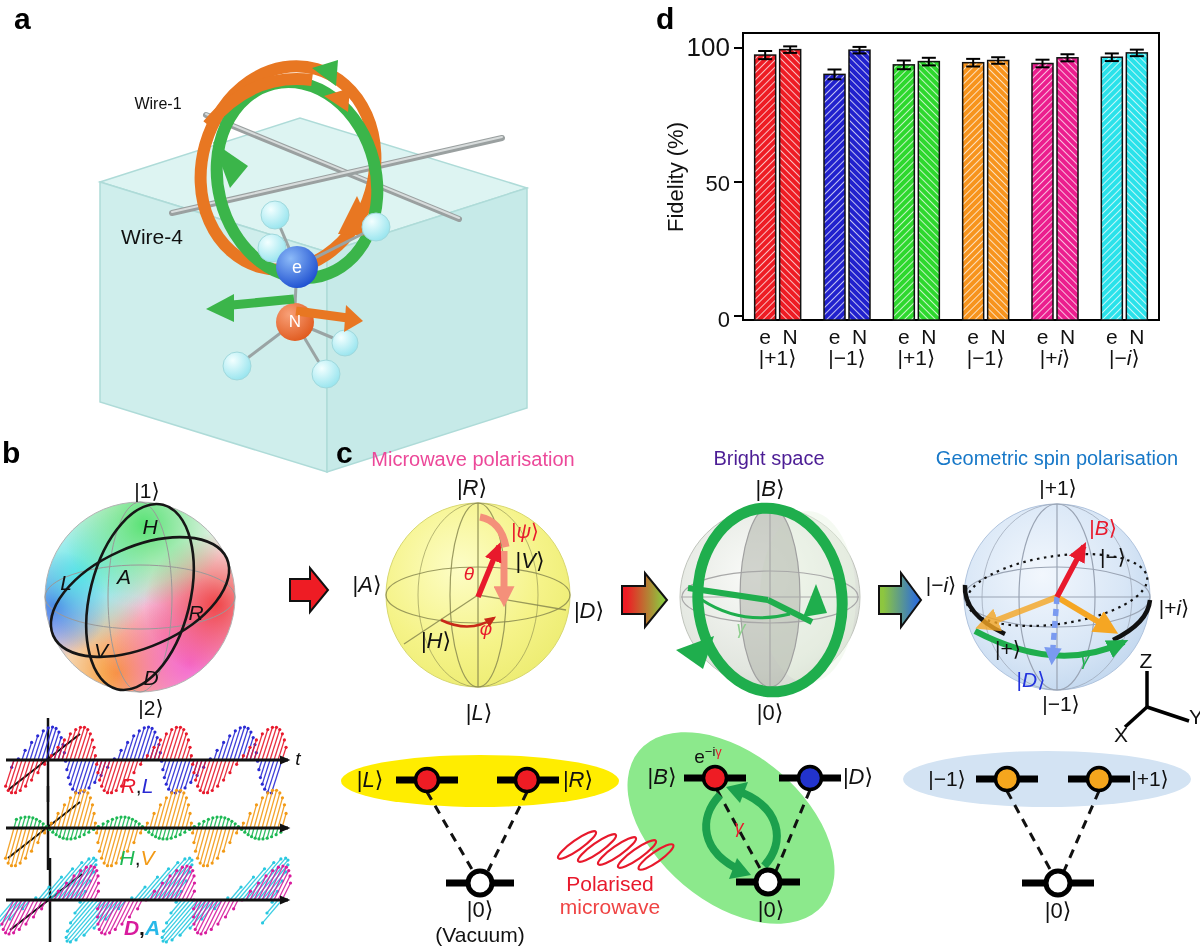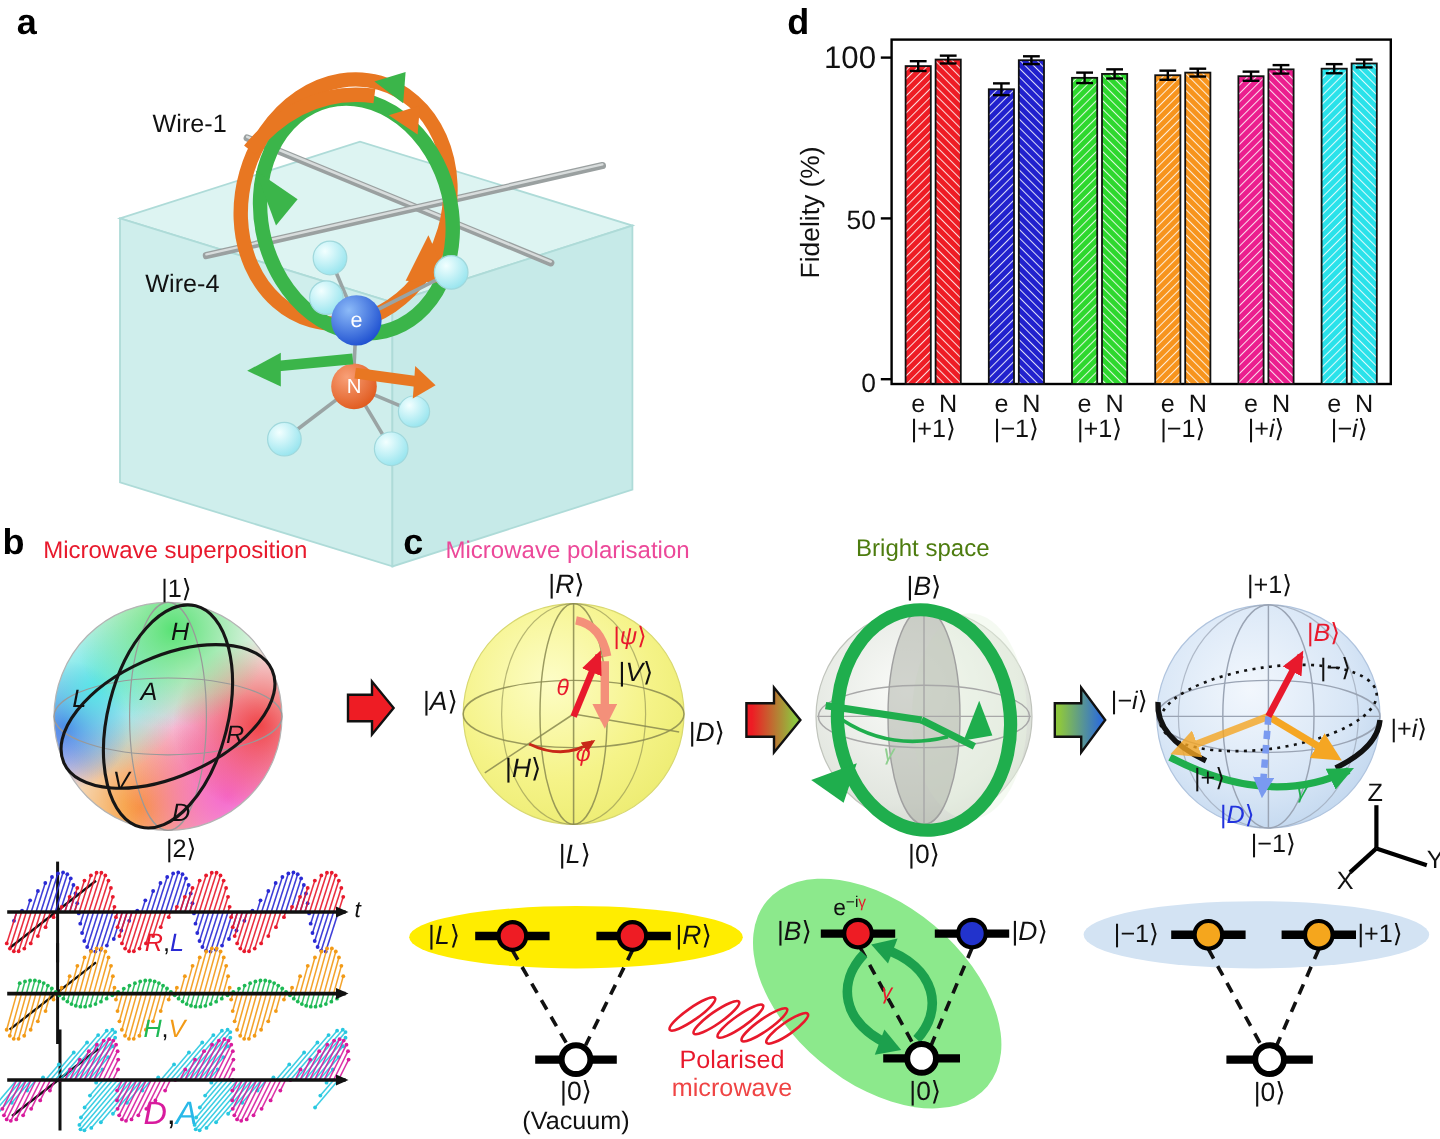--- a/index.html
+++ b/index.html
@@ -1150,51 +1150,51 @@
 
       <g>
         <ellipse cx="577" cy="845" rx="23" ry="5" transform="rotate(-35 577 845)" fill="none" stroke="#e8192c" stroke-width="2.2"></ellipse>
         <ellipse cx="597" cy="848" rx="23" ry="5" transform="rotate(-35 597 848)" fill="none" stroke="#e8192c" stroke-width="2.2"></ellipse>
         <ellipse cx="617" cy="851" rx="23" ry="5" transform="rotate(-35 617 851)" fill="none" stroke="#e8192c" stroke-width="2.2"></ellipse>
         <ellipse cx="637" cy="854" rx="23" ry="5" transform="rotate(-35 637 854)" fill="none" stroke="#e8192c" stroke-width="2.2"></ellipse>
         <ellipse cx="656" cy="857" rx="21" ry="5" transform="rotate(-35 656 857)" fill="none" stroke="#e8192c" stroke-width="2.2"></ellipse>
       </g>
     </g>
   </svg>
-<div class="lab" style="left: 158px; top: 104px; font-size: 21px;">Wire-1</div>
+<div class="lab" style="left: 158px; top: 104px; font-size: 16px;">Wire-1</div>
     <div class="lab" style="left: 152px; top: 237px; font-size: 21px;">Wire-4</div>
     <div class="lab" style="left: 297px; top: 267px; font-size: 18px; color: rgb(255, 255, 255);">e</div>
     <div class="lab" style="left: 295px; top: 322px; font-size: 17px; color: rgb(255, 255, 255);">N</div>
-    <div class="lab" style="left: 146px; top: 459px; font-size: 20px; color: rgb(232, 25, 44);">Microwave superposition</div>
     <div class="lab" style="left: 147px; top: 491px; font-size: 21px;">|1⟩</div>
     <div class="lab" style="left: 150px; top: 527px; font-size: 21px;"><i>H</i></div>
     <div class="lab" style="left: 124px; top: 577px; font-size: 21px;"><i>A</i></div>
     <div class="lab" style="left: 66px; top: 583px; font-size: 21px;"><i>L</i></div>
     <div class="lab" style="left: 196px; top: 613px; font-size: 21px;"><i>R</i></div>
     <div class="lab" style="left: 101px; top: 651px; font-size: 21px;"><i>V</i></div>
     <div class="lab" style="left: 151px; top: 678px; font-size: 21px;"><i>D</i></div>
     <div class="lab" style="left: 151px; top: 708px; font-size: 21px;">|2⟩</div>
     <div class="lab" style="left: 298px; top: 759px; font-size: 19px;"><i>t</i></div>
     <div class="lab" style="left: 137px; top: 786px; font-size: 21px;"><i class="cR">R</i>,<i class="cL">L</i></div>
     <div class="lab" style="left: 137px; top: 858px; font-size: 21px;"><i class="cH">H</i>,<i class="cV">V</i></div>
-    <div class="lab" style="left: 142px; top: 928px; font-size: 27px;"><i class="cD">D</i>,<i class="cA">A</i></div>
+    <div class="lab" style="left: 142px; top: 928px; font-size: 21px; font-weight: bold;"><i class="cD">D</i>,<i class="cA">A</i></div>
     <div class="lab" style="left: 473px; top: 459px; font-size: 20px; color: #ec4899;">Microwave polarisation</div>
     <div class="lab" style="left: 472px; top: 488px; font-size: 22px;">|<i>R</i>⟩</div>
     <div class="lab" style="left: 525px; top: 531px; font-size: 20px; color: rgb(232, 25, 44);">|<i>ψ</i>⟩</div>
     <div class="lab" style="left: 530px; top: 561px; font-size: 22px;">|<i>V</i>⟩</div>
     <div class="lab" style="left: 469px; top: 574px; font-size: 19px; color: rgb(232, 25, 44);"><i>θ</i></div>
     <div class="lab" style="left: 367px; top: 585px; font-size: 22px;">|<i>A</i>⟩</div>
     <div class="lab" style="left: 589px; top: 611px; font-size: 22px;">|<i>D</i>⟩</div>
     <div class="lab" style="left: 486px; top: 629px; font-size: 19px; color: rgb(232, 25, 44);"><i>φ</i></div>
     <div class="lab" style="left: 436px; top: 641px; font-size: 22px;">|<i>H</i>⟩</div>
     <div class="lab" style="left: 479px; top: 713px; font-size: 22px;">|<i>L</i>⟩</div>
-    <div class="lab" style="left: 769px; top: 458px; font-size: 20px; color: #4d7c0f;">Bright space</div>
+    <div class="lab" style="left: 769px; top: 458px; font-size: 20px; color: #4c1d95;">Bright space</div>
     <div class="lab" style="left: 770px; top: 489px; font-size: 22px;">|<i>B</i>⟩</div>
     <div class="lab" style="left: 741px; top: 628px; font-size: 18px; color: rgb(143, 207, 143);"><i>γ</i></div>
     <div class="lab" style="left: 770px; top: 713px; font-size: 22px;">|0⟩</div>
+    <div class="lab" style="left: 1057px; top: 458px; font-size: 20px; color: rgb(23, 120, 200);">Geometric spin polarisation</div>
     <div class="lab" style="left: 1058px; top: 488px; font-size: 21px;">|+1⟩</div>
     <div class="lab" style="left: 1103px; top: 528px; font-size: 21px; color: rgb(232, 25, 44);">|<i>B</i>⟩</div>
     <div class="lab" style="left: 1113px; top: 557px; font-size: 21px;">|−⟩</div>
     <div class="lab" style="left: 941px; top: 585px; font-size: 21px;">|−<i>i</i>⟩</div>
     <div class="lab" style="left: 1174px; top: 608px; font-size: 21px;">|+<i>i</i>⟩</div>
     <div class="lab" style="left: 1008px; top: 649px; font-size: 21px;">|+⟩</div>
     <div class="lab" style="left: 1085px; top: 659px; font-size: 18px; color: rgb(31, 174, 77);"><i>γ</i></div>
     <div class="lab" style="left: 1031px; top: 680px; font-size: 21px; color: rgb(34, 51, 221);">|<i>D</i>⟩</div>
     <div class="lab" style="left: 1061px; top: 704px; font-size: 21px;">|−1⟩</div>
     <div class="lab" style="left: 1146px; top: 661px; font-size: 21px;">Z</div>

